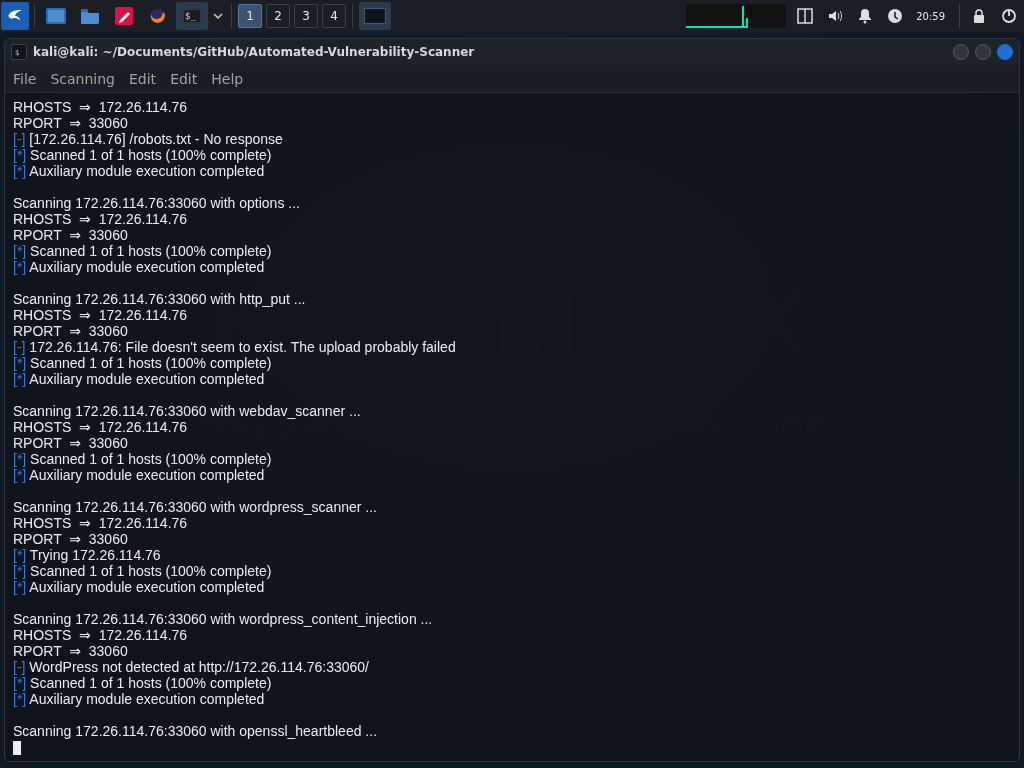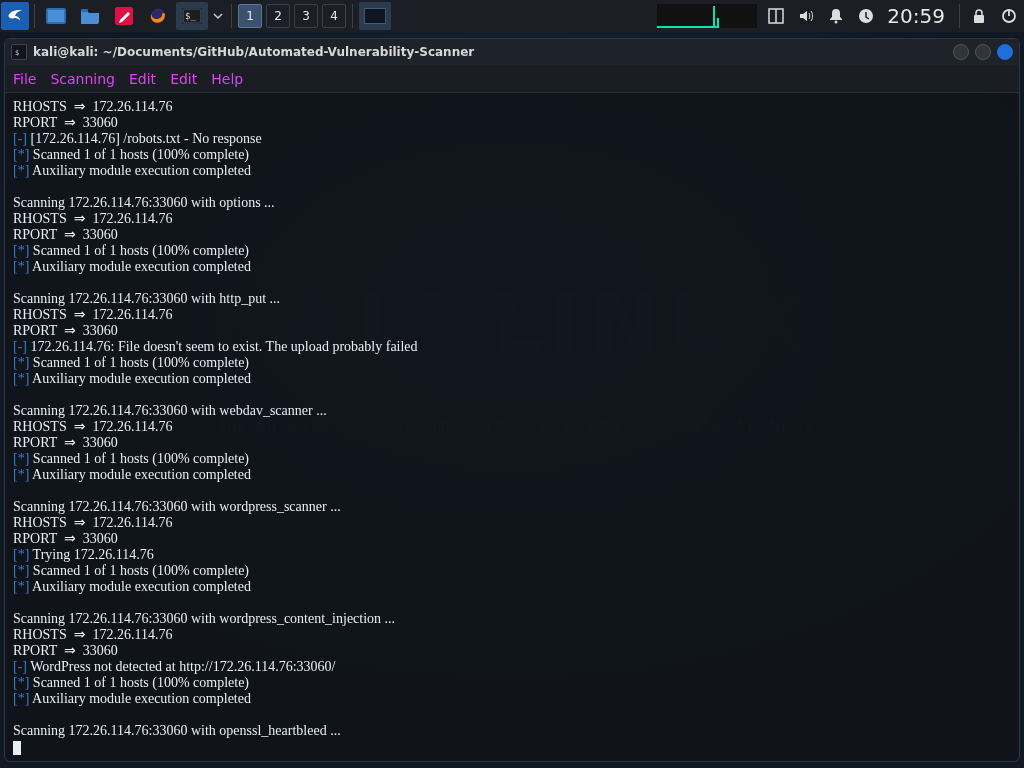--- a/index.html
+++ b/index.html
@@ -38,21 +38,21 @@
     width: 32px; height: 28px; display: flex; align-items: center; justify-content: center;
     margin: 0 1px; border-radius: 2px;
   }
   .taskbar .app-icon.active { background: #2a3a4f; }
   .taskbar .ws {
     width: 24px; height: 24px; display: flex; align-items: center; justify-content: center;
     margin: 0 2px; border: 1px solid #3a3f48; border-radius: 2px; font-size: 12px;
   }
   .taskbar .ws.active { background: #3a526f; border-color: #5678a0; }
   .taskbar .spacer { flex: 1; }
-  .taskbar .clock { margin: 0 10px 0 6px; font-size: 20px; }
+  .taskbar .clock { margin: 0 10px 0 6px; font-size: 10px; }
   .taskbar svg { display: block; }
   .task-thumb {
     width: 32px; height: 28px; display:flex; align-items:center; justify-content:center;
     background: #2a3a4f; margin: 0 2px; border-radius:2px;
   }
   .task-thumb .inner { width: 22px; height: 16px; background:#0e1420; border:1px solid #4a5568;}
   .cpu-graph {
     width: 100px; height: 24px; margin: 0 4px; position: relative;
     background: linear-gradient(to top, #111 0%, #111 100%);
   }
@@ -79,27 +79,27 @@
     display:flex;align-items:center;justify-content:center;font-size:9px;color:#ccc;margin-right:6px;
   }
   .titlebar .title { flex: 1; text-align: left; font-weight: 600; }
   .titlebar .winbtn {
     width: 16px; height: 16px; border-radius: 50%; margin-left: 6px;
     border: 1px solid #555; background:#30343c;
   }
   .titlebar .winbtn.close { background: #1e6fd9; border-color:#1e6fd9; }
   .menubar {
     height: 28px; background: #1a1d24; display: flex; align-items: center;
-    padding: 0 8px; gap: 14px; color: #d946ef; font-size: 14px;
+    padding: 0 8px; gap: 14px; color: #a3a3a3; font-size: 14px;
     border-bottom: 1px solid #2a2e36;
   }
   .menubar span { cursor: default; }
   .termbody {
     flex: 1; padding: 6px 8px; overflow: hidden;
-    font-family: Liberation Serif, serif;
+    font-family: Liberation Sans, sans-serif;
     font-size: 14px; line-height: 16px; color: #e8eef4; white-space: pre;
     position: relative;
   }
   .termbody .line { min-height:16px; }
   .blue { color: #3a7bd5; }
   .red  { color: #e03a3a; }
   .cursor {
     display:inline-block; width:8px; height:14px; background:#e8eef4; vertical-align:bottom;
   }
 </style>

